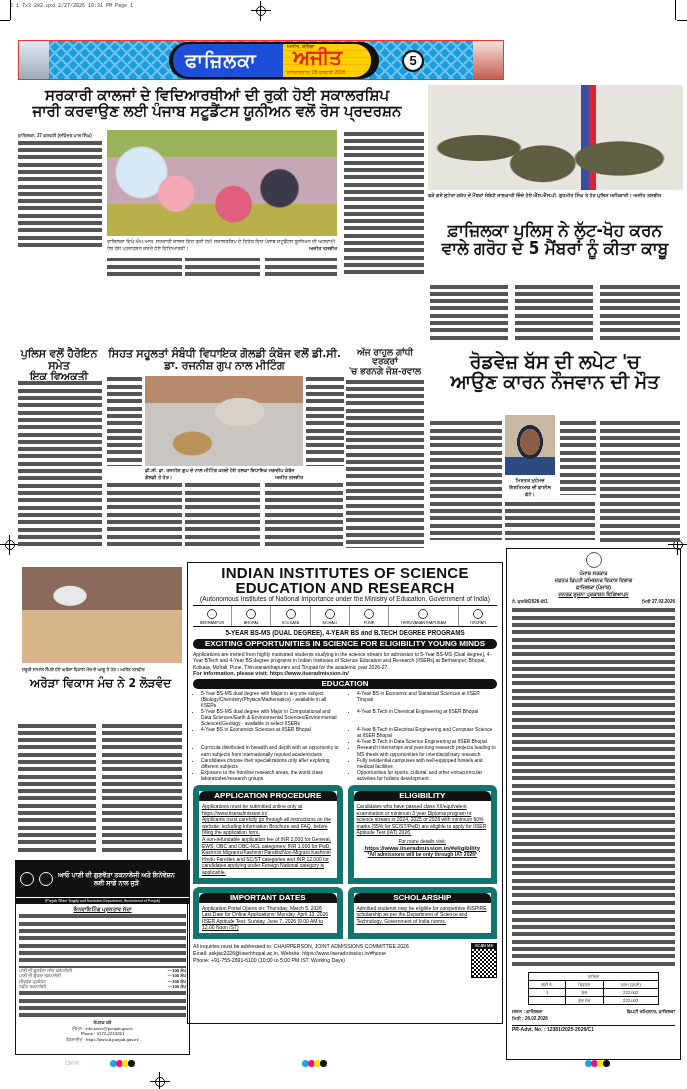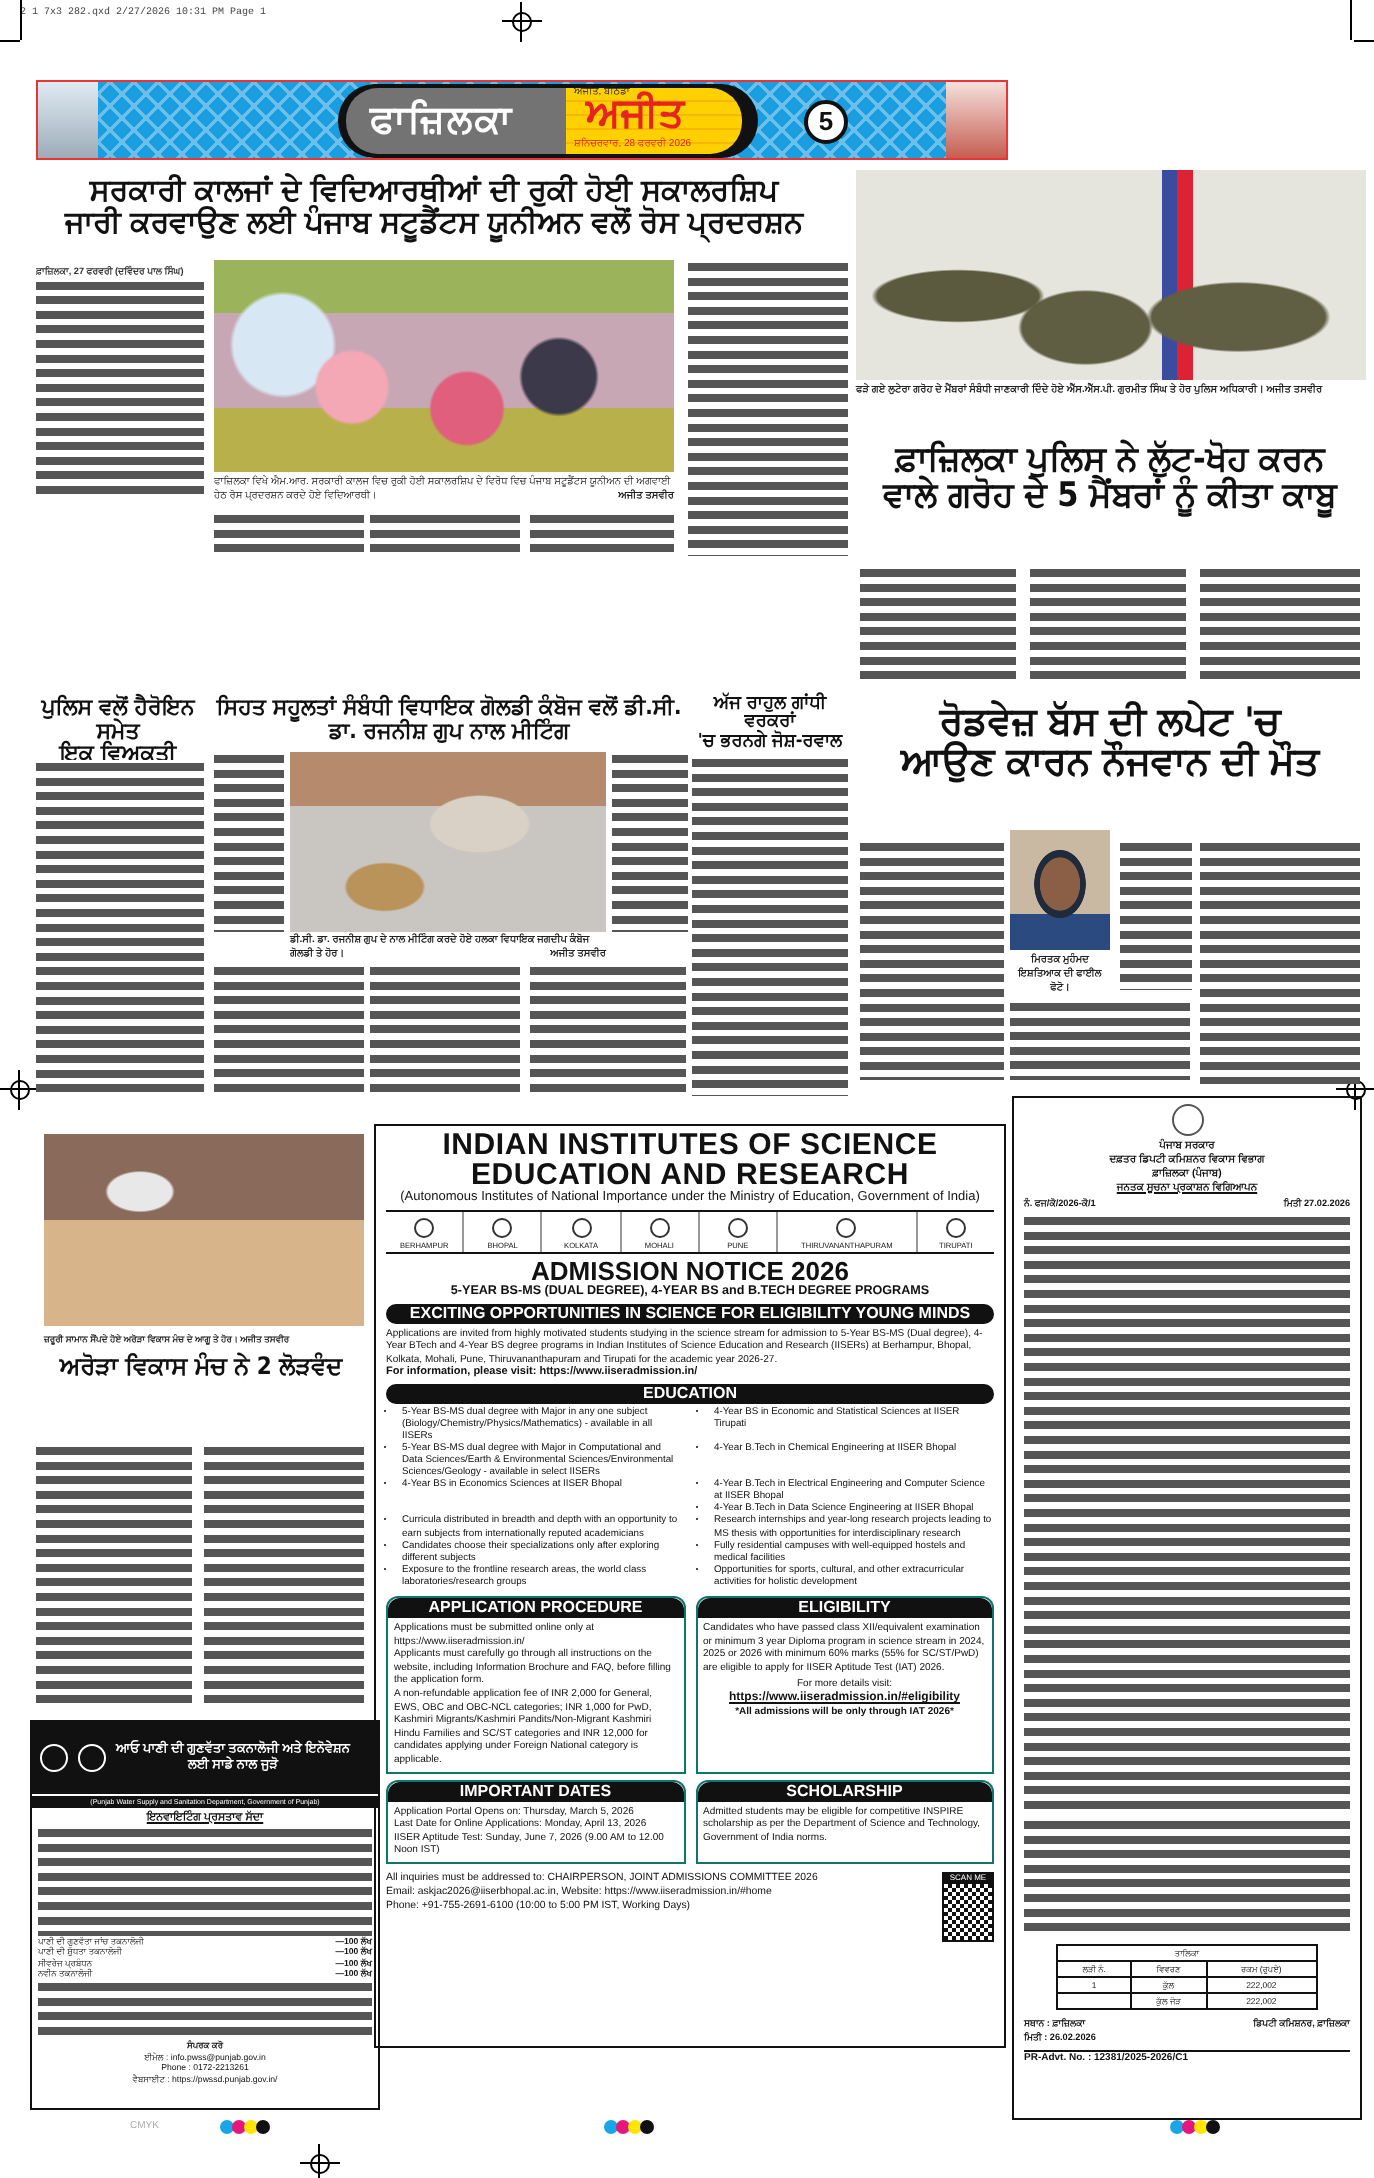--- a/index.html
+++ b/index.html
@@ -16,21 +16,21 @@
   
   .mast { left: 18px; top: 40px; width: 486px; height: 40px; border: 1px solid #e33; background: #1a9ee0; overflow: hidden; }
   .mast-pattern { position: absolute; inset: 0;
     background-image: linear-gradient(45deg, transparent 45%, #fff 45%, #fff 55%, transparent 55%),
                       linear-gradient(-45deg, transparent 45%, #fff 45%, #fff 55%, transparent 55%);
     background-size: 12px 12px; opacity: .35; }
   .mast-left-img, .mast-right-img { position: absolute; top: 0; width: 30px; height: 40px; background: linear-gradient(#dfe9f2, #9aa9b5); }
   .mast-left-img { left: 0; }
   .mast-right-img { right: 0; background: linear-gradient(#f4e0dc, #c4574a); }
   .mast-pill { position: absolute; left: 150px; top: 1px; width: 210px; height: 37px; border-radius: 20px; background: #111; overflow: hidden; }
-  .mast-red { position: absolute; left: 4px; top: 2px; width: 110px; height: 33px; background: #737373; border-radius: 16px 0 0 16px; }
+  .mast-red { position: absolute; left: 4px; top: 2px; width: 110px; height: 33px; background: #1d4ed8; border-radius: 16px 0 0 16px; }
   .mast-yellow { position: absolute; left: 114px; top: 2px; width: 88px; height: 33px; background: repeating-linear-gradient(#ffd000 0 6px, #f8b700 6px 7px); border-radius: 0 16px 16px 0; }
   .mast-name1 { position: absolute; left: 12px; top: 6px; font-size: 19px; font-weight: 700; color: #fff; letter-spacing: 1px; }
   .mast-name2 { position: absolute; left: 124px; top: 4px; font-size: 20px; font-weight: 700; color: #e52321; }
   .mast-sub { position: absolute; left: 118px; top: 1px; font-size: 5px; color: #222; }
   .mast-date { position: absolute; left: 118px; top: 27px; font-size: 5px; color: #d22; }
   .mast-page { position: absolute; left: 383px; top: 9px; width: 22px; height: 22px; border-radius: 50%; background: #fff; border: 2px solid #111; font-size: 13px; font-weight: 700; text-align: center; line-height: 18px; }
 
   .headline { font-family: "DejaVu Sans Condensed", "DejaVu Sans", sans-serif; font-weight: 700; color: #111; text-align: center; line-height: 1.05; }
   .hl-main { left: 12px; top: 88px; width: 410px; font-size: 15px; }
   .hl-police { left: 430px; top: 222px; width: 250px; font-size: 17px; }
@@ -71,21 +71,21 @@
   .iiser-logos { display: flex; height: 22px; border-top: 1px solid #111; border-bottom: 1px solid #111; margin: 2px 0; }
   .iiser-logo { flex: 1; border-right: 1px solid #999; text-align: center; font-size: 3.8px; display: flex; flex-direction: column; justify-content: flex-end; align-items: center; padding-bottom: 1px; }
   .iiser-logo:last-child { border-right: none; }
   .iiser-logo i { display: block; width: 10px; height: 10px; border-radius: 50%; border: 1px solid #333; margin-bottom: 2px; }
   .iiser-notice { font-size: 13px; font-weight: 900; text-align: center; line-height: 13px; }
   .iiser-prog { font-size: 6.3px; font-weight: 700; text-align: center; line-height: 8px; }
   .bar { background: #111; color: #fff; font-weight: 900; text-align: center; border-radius: 7px; font-size: 8px; line-height: 10px; margin: 2px 0; }
   .iiser p { font-size: 5px; line-height: 6.4px; }
   .grid2 { display: grid; grid-template-columns: 1fr 1fr; gap: 0 8px; }
   .grid2 li { font-size: 4.9px; line-height: 6.1px; margin-left: 8px; }
-  .box { border: 1px solid #0f766e; border-radius: 6px 6px 0 0; }
+  .box { border: 6px solid #0f766e; border-radius: 6px 6px 0 0; text-decoration: underline; }
   .box .bar { margin: 0; border-radius: 6px 6px 0 0; }
   .box-body { padding: 2px 3px; font-size: 5px; line-height: 6.6px; }
   .link { font-weight: 700; text-decoration: underline; text-align: center; font-size: 6px; }
   .qr { width: 26px; height: 30px; background: repeating-conic-gradient(#111 0 25%, #fff 0 50%) 0 0/4px 4px; border: 1px solid #111; }
 
   
   .notice { left: 506px; top: 548px; width: 175px; height: 512px; border: 1px solid #111; padding: 3px 5px; }
   .notice-emblem { width: 16px; height: 16px; border-radius: 50%; border: 1px solid #555; margin: 0 auto 2px; }
   .notice h4 { font-size: 5.2px; text-align: center; line-height: 7px; font-weight: 700; }
   .notice .u { text-decoration: underline; }
@@ -239,21 +239,20 @@
       </div>
     <div class="iiser-logo" style="flex:1.8">
         <i></i>
         <span>THIRUVANANTHAPURAM</span>
       </div>
     <div class="iiser-logo">
         <i></i>
         <span>TIRUPATI</span>
       </div>
   </div>
-  <div class="iiser-notice">ADMISSION NOTICE 2026</div>
   <div class="iiser-prog">5-YEAR BS-MS (DUAL DEGREE), 4-YEAR BS and B.TECH DEGREE PROGRAMS</div>
   <div class="bar">EXCITING OPPORTUNITIES IN SCIENCE FOR ELIGIBILITY YOUNG MINDS</div>
   <p>Applications are invited from highly motivated students studying in the science stream for admission to 5-Year BS-MS (Dual degree), 4-Year BTech and 4-Year BS degree programs in Indian Institutes of Science Education and Research (IISERs) at Berhampur, Bhopal, Kolkata, Mohali, Pune, Thiruvananthapuram and Tirupati for the academic year 2026-27.</p>
   <p style="font-weight:700;font-size:5.5px;">For information, please visit: https://www.iiseradmission.in/</p>
   <div class="bar">EDUCATION</div>
   <ul class="grid2">
     <li>5-Year BS-MS dual degree with Major in any one subject (Biology/Chemistry/Physics/Mathematics) - available in all IISERs</li>
     <li>4-Year BS in Economic and Statistical Sciences at IISER Tirupati</li>
     <li>5-Year BS-MS dual degree with Major in Computational and Data Sciences/Earth &amp; Environmental Sciences/Environmental Sciences/Geology - available in select IISERs</li>
     <li>4-Year B.Tech in Chemical Engineering at IISER Bhopal</li>

